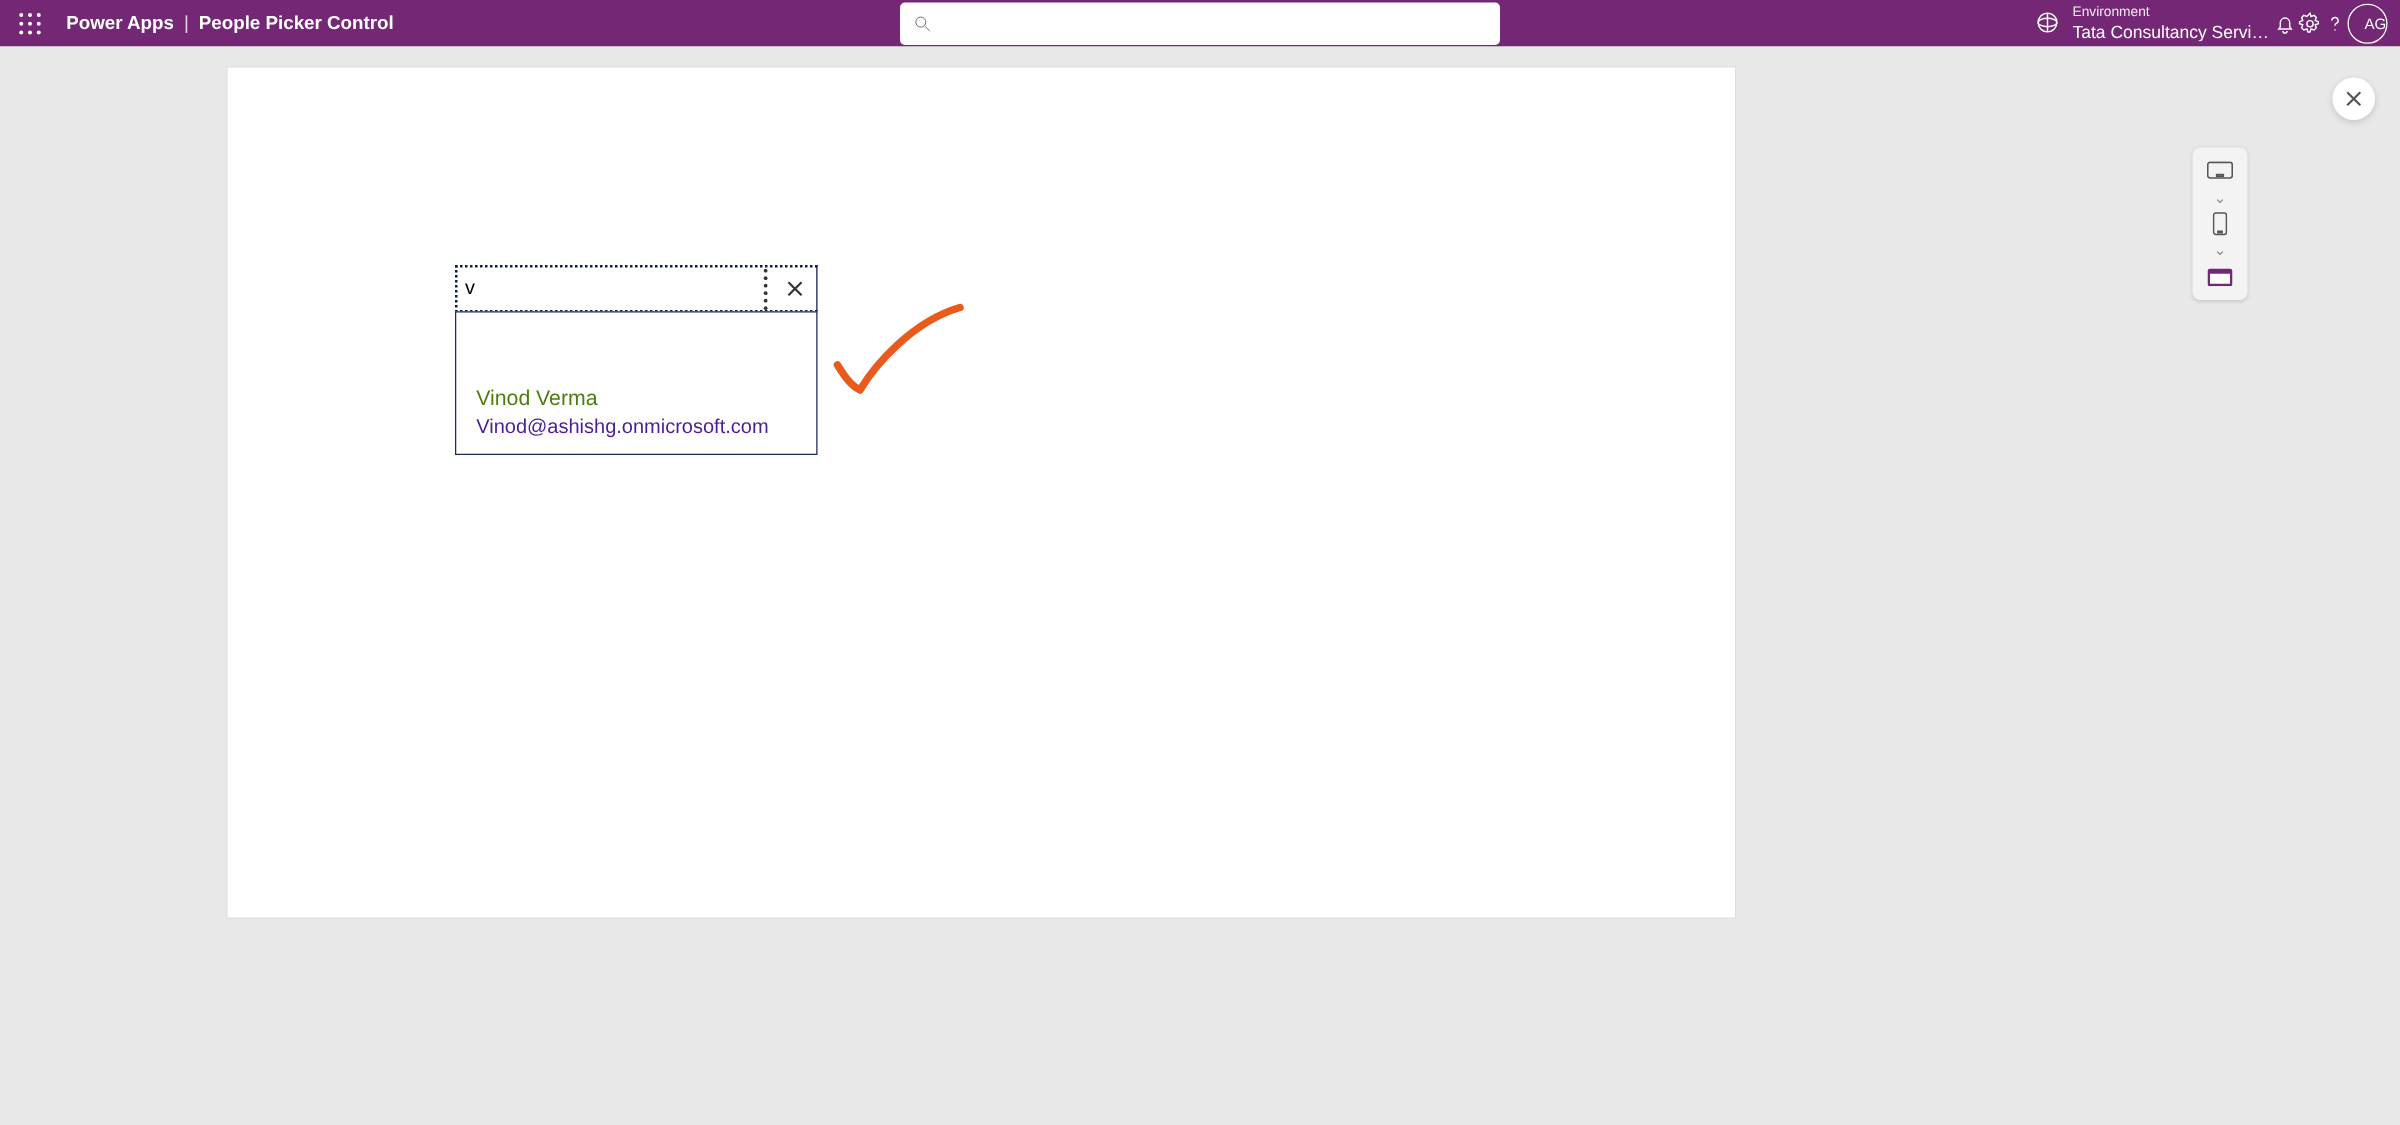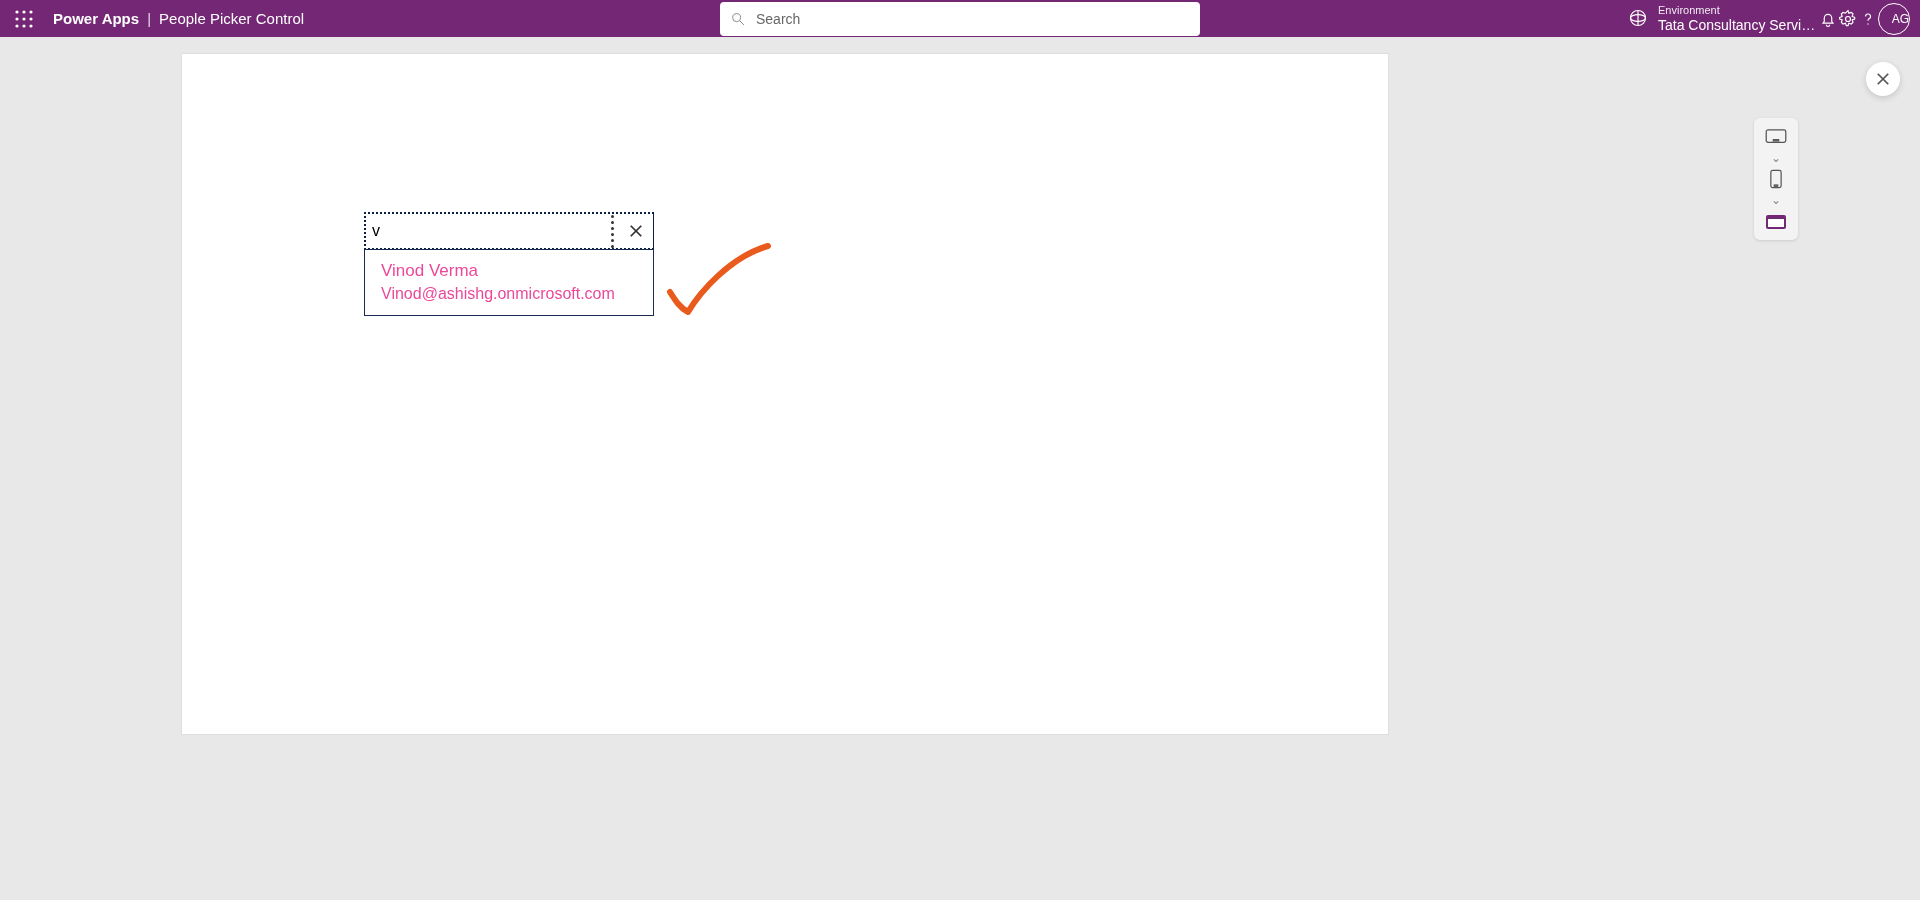--- a/index.html
+++ b/index.html
@@ -19,21 +19,21 @@
   .waffle {
     width: 28px; height: 28px;
     display: flex; align-items: center; justify-content: center;
     margin-right: 15px;
     cursor: pointer;
   }
   .waffle svg { width: 18px; height: 18px; fill: #fff; }
 
   .app-title { font-weight: 600; }
   .pipe { margin: 0 8px; color: rgba(255,255,255,0.8); }
-  .page-title { font-weight: 400; }
+  .page-title { font-weight: 700; }
 
   .search-wrap {
     position: absolute;
     left: 50%;
     transform: translateX(-50%);
     width: 480px;
     height: 34px;
     background: #fff;
     border-radius: 4px;
     display: flex;
@@ -135,22 +135,22 @@
     border: 1px solid #1a2b52;
     border-top: 1px solid #1a2b52;
     background: #fff;
     margin-top: -1px;
   }
   .suggestion {
     padding: 10px 16px;
     cursor: pointer;
     line-height: 1.35;
   }
-  .s-name { font-size: 17px; color:#ec4899; }
-  .s-email { font-size: 16px; color:#ec4899; }
+  .s-name { font-size: 17px; color:#4d7c0f;margin-top:48px; }
+  .s-email { font-size: 16px; color:#4c1d95; }
 
   
   .annot {
     position: absolute;
     left: 478px; top: 188px;
     width: 120px; height: 80px;
     pointer-events: none;
   }
   .annot svg path { stroke:#e85b1c; stroke-width:6; fill:none; stroke-linecap:round; stroke-linejoin:round; }
 </style>
@@ -173,21 +173,20 @@
   </div>
   <span class="app-title">Power Apps</span>
   <span class="pipe">|</span>
   <span class="page-title">People Picker Control</span>
 
   <div class="search-wrap">
     <svg viewBox="0 0 24 24">
         <circle cx="10" cy="10" r="6"></circle>
         <line x1="15" y1="15" x2="21" y2="21"></line>
       </svg>
-    <input class="search-input" type="text" placeholder="Search" style="">
   </div>
 
   <div class="header-right">
     <div class="env-block">
       <div class="hicon">
         <svg viewBox="0 0 24 24">
             <circle cx="12" cy="12" r="9"></circle>
             <ellipse cx="12" cy="12" rx="9" ry="4"></ellipse>
             <path d="M12 3 v18"></path>
           </svg>

